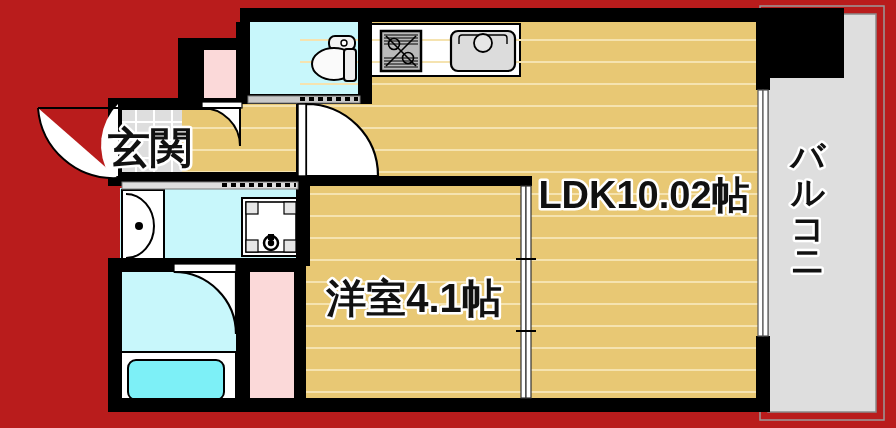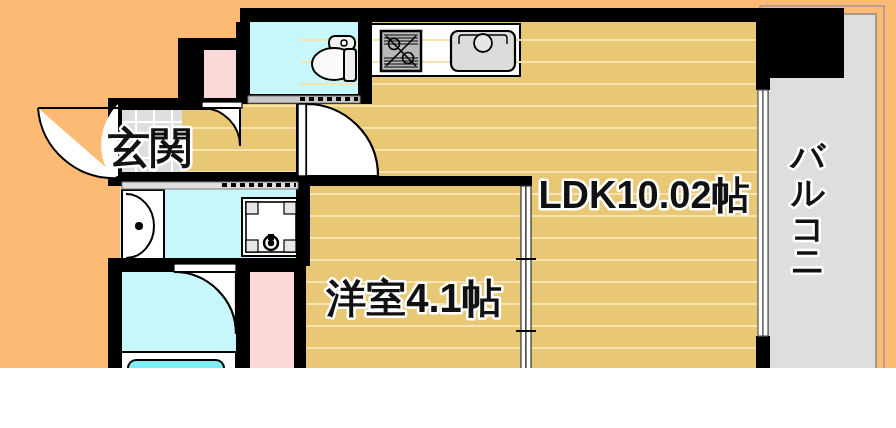--- a/index.html
+++ b/index.html
@@ -6,22 +6,22 @@
     margin: 0;
     padding: 0;
     background: #ffffff;
   }
   body {
     font-family: "Liberation Sans", sans-serif;
   }
   #floorplan-root {
     position: relative;
     width: 896px;
-    height: 368px;
-    background: #fdba74;
+    height: 428px;
+    background: #b91c1c;
     overflow: hidden;
   }
   #floorplan-svg {
     display: block;
     width: 896px;
     height: 428px;
   }
   .room-label {
     font-family: "Liberation Sans", sans-serif;
     font-weight: bold;

